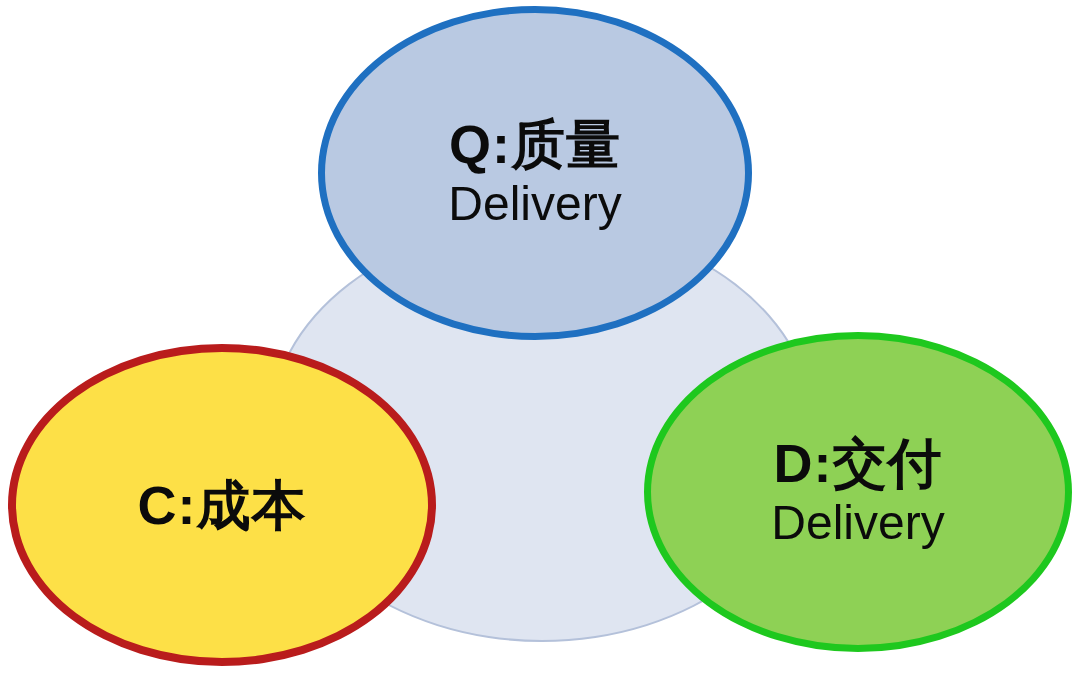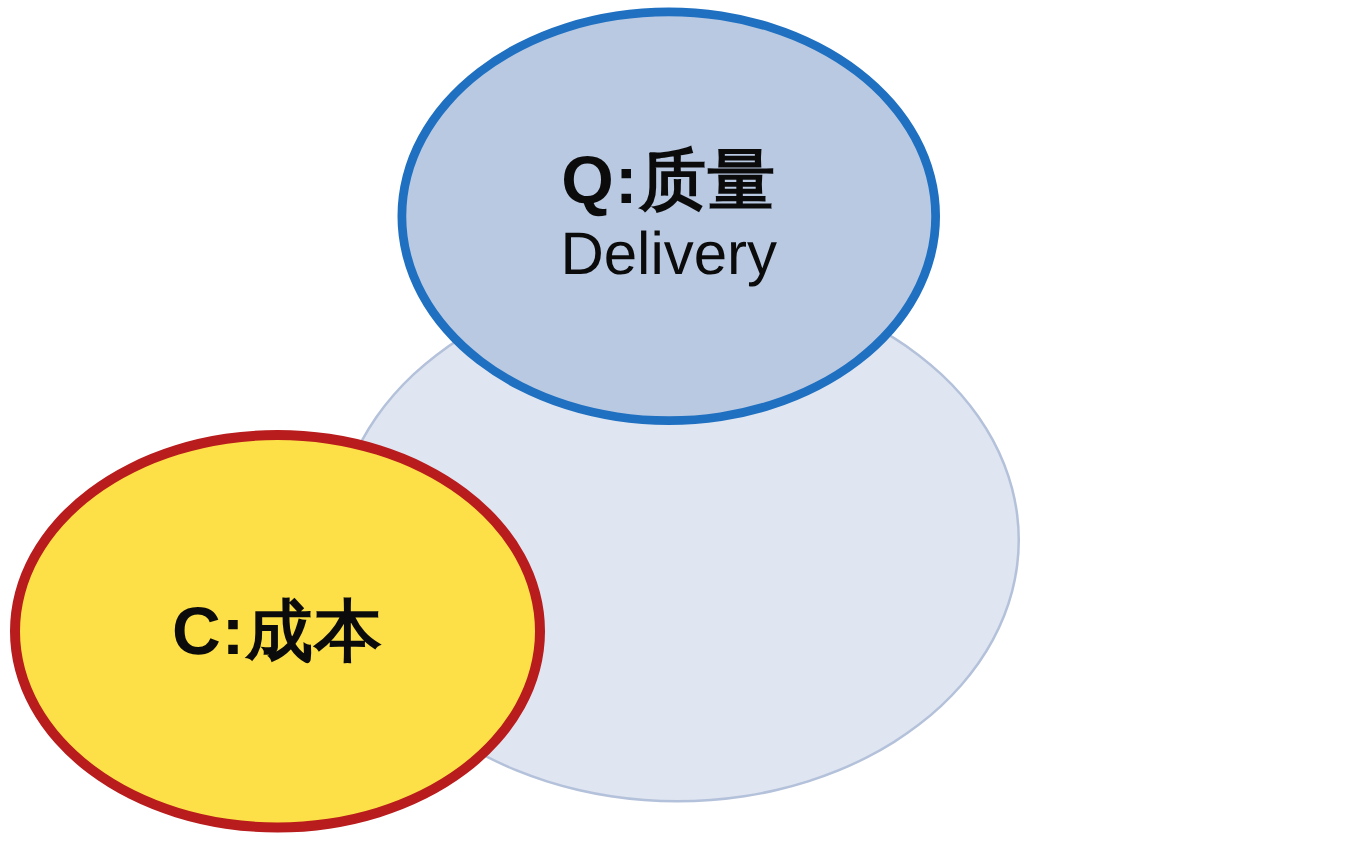--- a/index.html
+++ b/index.html
@@ -84,14 +84,18 @@
 
   <div class="node node-quality">
     <span class="line-cn">Q:质量</span>
     <span class="line-en">Delivery</span>
   </div>
 
   <div class="node node-cost">
     <span class="line-cn">C:成本</span>
   </div>
 
+  <div class="node node-delivery">
+    <span class="line-cn">D:交付</span>
+    <span class="line-en">Delivery</span>
+  </div>
 
 </div>
 
 </body></html>

